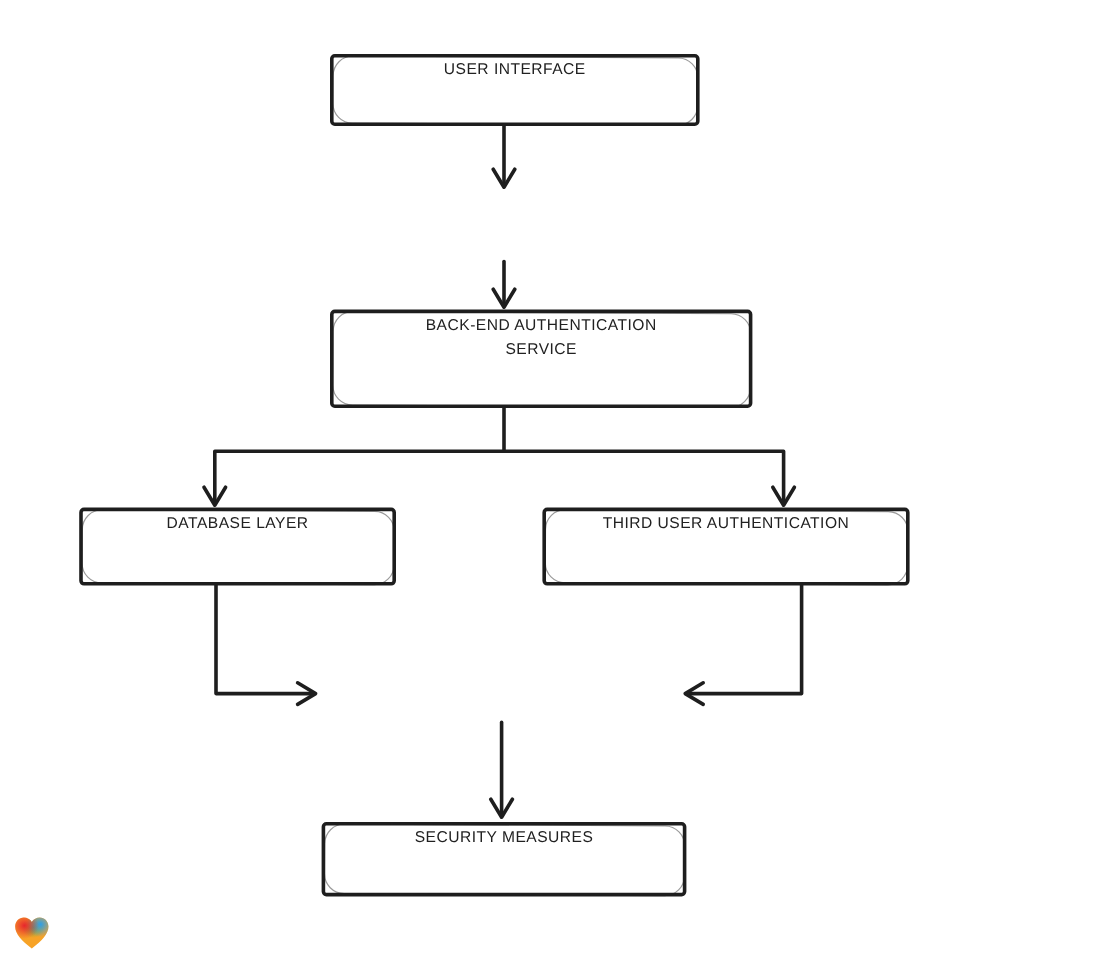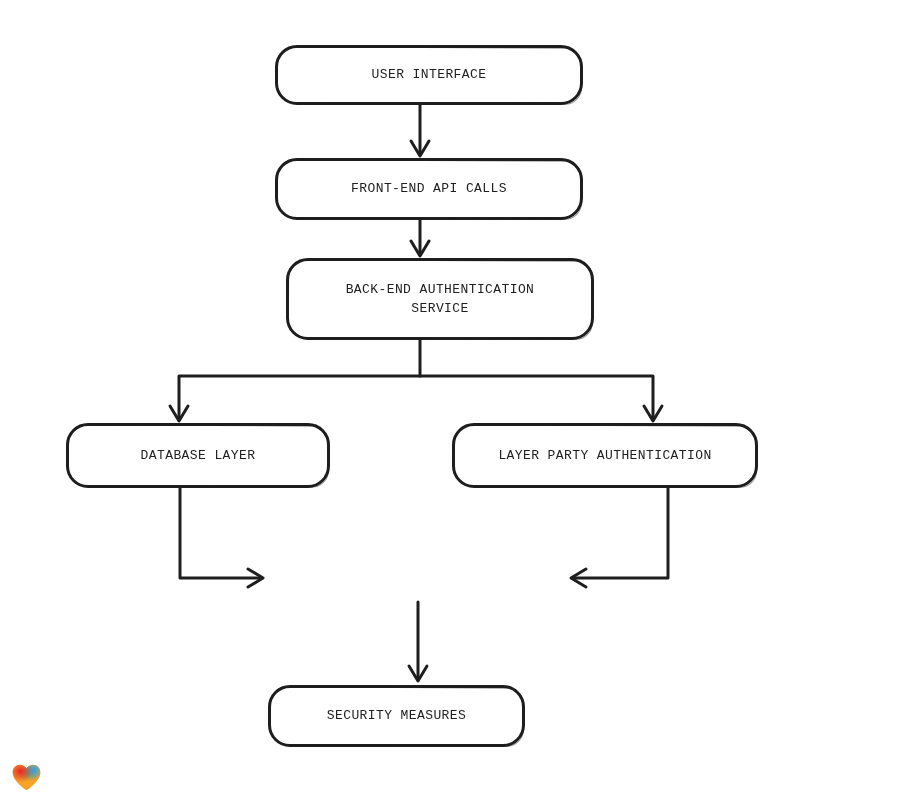--- a/index.html
+++ b/index.html
@@ -17,54 +17,53 @@
   }
   .edges{
     position:absolute;left:0;top:0;width:911px;height:810px;
   }
   .edges path, .edges polyline{
     fill:none;stroke:var(--ink);stroke-width:3;
     stroke-linecap:round;stroke-linejoin:round;
   }
   .node{
     position:absolute;
-    display:flex;align-items:center;justify-content:center;
+    display:flex;justify-content:center;
     background:#fff;
     border:3.5px solid var(--ink);
-    border-radius:22px;
+    border-radius:4px;
     text-align:center;
     z-index:2;
-    font-family:Liberation Mono, monospace;
   }
   
   .node::before{
     content:"";
     position:absolute;inset:-1.5px;
     border:1.5px solid rgba(30,30,30,.45);
     border-radius:17px;
     transform:rotate(.35deg);
     pointer-events:none;
   }
   .node .label{
     font-size:13px;
     letter-spacing:.4px;
     line-height:1.5;
     color:#212121;
     font-weight:400;
   }
   
   .n1{left:275px;top:45px;width:308px;height:60px;}
   .n2{left:275px;top:158px;width:308px;height:62px;}
-  .n3{left:286px;top:258px;width:308px;height:82px;}
+  .n3{left:275px;top:258px;width:352px;height:82px;}
   .n3 .label{max-width:212px;}
   .n4{left:66px;top:423px;width:264px;height:65px;}
   .n5{left:452px;top:423px;width:306px;height:65px;}
   .n6{left:265px;top:542px;width:303px;height:62px;}
   .n6 .label{max-width:162px;}
-  .n7{left:268px;top:685px;width:257px;height:62px;}
+  .n7{left:268px;top:685px;width:304px;height:62px;}
   .brand{
     position:absolute;left:8px;top:759px;width:37px;height:37px;z-index:3;
   }
 </style>
 </head>
 <body>
 
 <div class="canvas">
 
   <svg class="edges" viewBox="0 0 911 810" xmlns="http://www.w3.org/2000/svg" aria-hidden="true">
@@ -99,34 +98,31 @@
     <g>
       <path d="M418 602 L418 679"></path>
       <polyline points="409,666 418,681 427,666"></polyline>
     </g>
   </svg>
 
   <div class="node n1">
     <span class="label">USER INTERFACE</span>
   </div>
 
-  <div class="node n2">
-    <span class="label">FRONT-END API CALLS</span>
-  </div>
 
   <div class="node n3">
     <span class="label">BACK-END AUTHENTICATION SERVICE</span>
   </div>
 
   <div class="node n4">
     <span class="label">DATABASE LAYER</span>
   </div>
 
   <div class="node n5">
-    <span class="label">LAYER PARTY AUTHENTICATION</span>
+    <span class="label">THIRD USER AUTHENTICATION</span>
   </div>
 
 
   <div class="node n7">
     <span class="label">SECURITY MEASURES</span>
   </div>
 
   <svg class="brand" viewBox="0 0 36 36" xmlns="http://www.w3.org/2000/svg" aria-hidden="true">
     <defs>
       <radialGradient id="hgRed" cx="0.28" cy="0.26" r="0.62">

